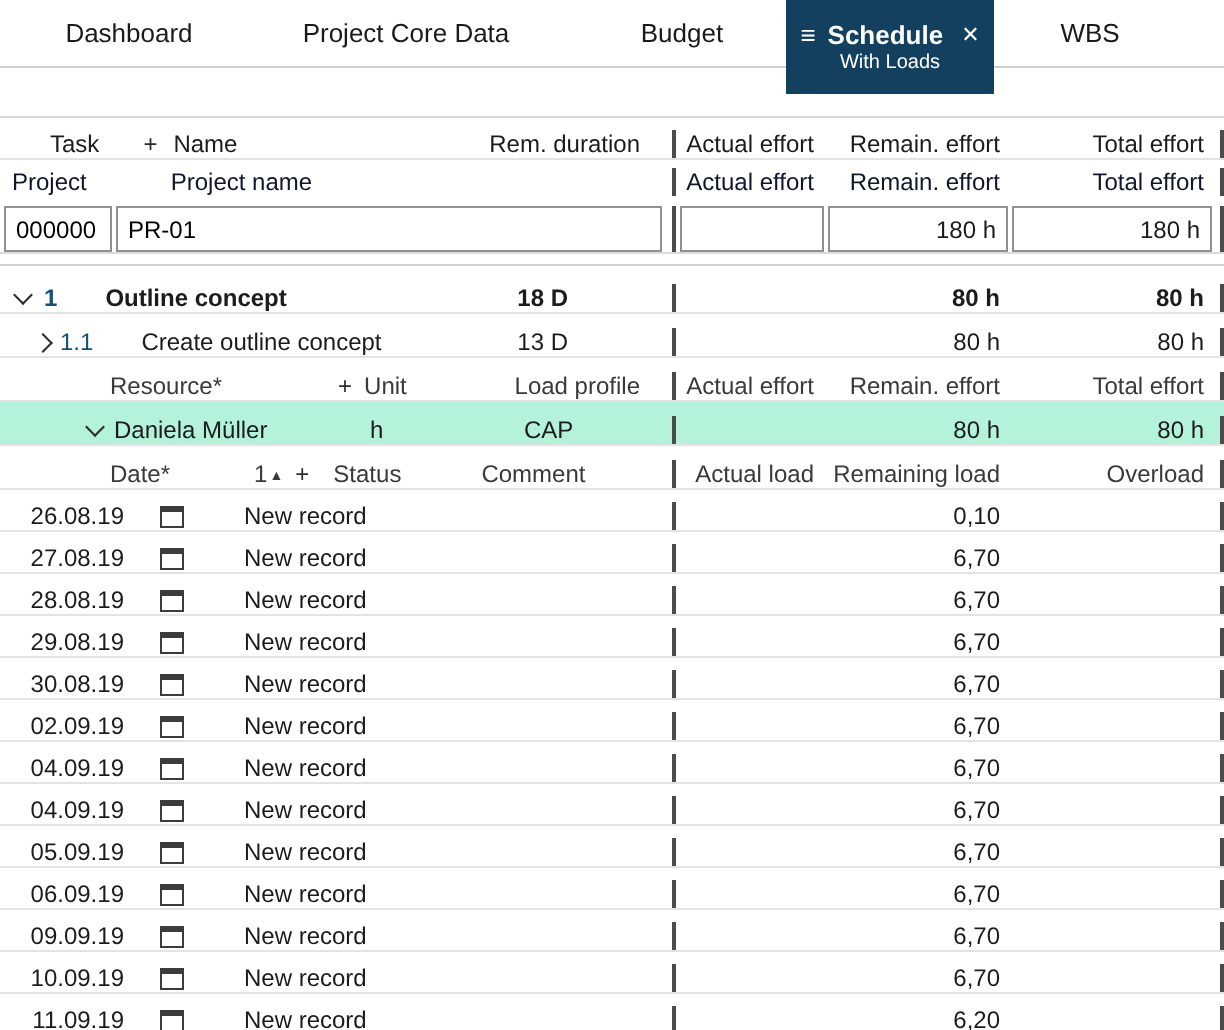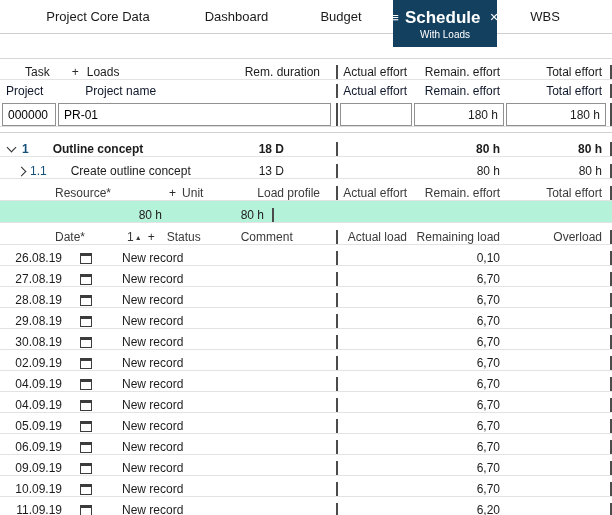--- a/index.html
+++ b/index.html
@@ -7,21 +7,21 @@
   body { font-family:"Liberation Sans", sans-serif; width:612px; height:515px; overflow:hidden; }
   #app { width:612px; height:515px; font-size:12px; color:#1c1c1c; background:#fff; position:relative; }
 
   
   .tabbar { display:flex; align-items:flex-start; height:34px; border-bottom:1px solid #cfcfcf; padding-left:12px; background:#fff; }
   .tab { height:33px; display:flex; align-items:center; justify-content:center; font-size:13px; cursor:pointer; color:#1a1a1a; }
   .tab.t1 { width:105px; } .tab.t2 { width:172px; } .tab.t3 { width:104px; } .tab.t5 { width:96px; }
   .tab.active { width:104px; height:47px; background:#14405f; color:#fff; flex-direction:column; justify-content:center; position:relative; z-index:3; }
   .trow { display:flex; align-items:center; gap:6px; }
   .burger { font-size:13px; line-height:1; }
-  .tlabel { font-weight:bold; font-size:17px; }
+  .tlabel { font-weight:bold; font-size:13px; }
   .close { font-size:11px; margin-left:3px; cursor:pointer; }
   .tsub { font-size:10px; margin-top:1px; }
 
   
   .table { margin-top:24px; border-top:1px solid #d8d8d8; }
   .row { display:flex; align-items:flex-end; border-bottom:1px solid #e3e3e3; background:#fff; }
   .left  { width:338px; display:flex; align-items:center; border-right:2px solid #4b4b4b; }
   .right { width:274px; display:flex; align-items:center; border-right:2px solid #4b4b4b; }
   .sp { flex:1; }
   .rc { text-align:right; padding-right:8px; }
@@ -70,25 +70,25 @@
   .sort-asc { font-size:7px; margin-left:1px; position:relative; top:-1px; }
   .date-cell { width:50px; text-align:right; }
   .status-cell { width:70px; }
 </style>
 </head>
 <body>
 
 <div id="app">
 
   <header class="tabbar">
+    <div class="tab t1">
+        <span>Dashboard</span>
+      </div>
     <div class="tab t2">
         <span>Project Core Data</span>
-      </div>
-    <div class="tab t1">
-        <span>Dashboard</span>
       </div>
     <div class="tab t3">
         <span>Budget</span>
       </div>
     <div class="tab active">
       <div class="trow">
         <span class="burger">≡</span>
         <span class="tlabel">Schedule</span>
         <span class="close">✕</span>
       </div>
@@ -98,21 +98,21 @@
         <span>WBS</span>
       </div>
   </header>
 
   <div class="table">
 
     <div class="row h-hdr">
       <div class="left">
         <span class="ml25">Task</span>
         <span class="plus ml22">+</span>
-        <span class="ml8">Loads</span>
+        <span class="ml8">Name</span>
         <span class="sp"></span>
         <span class="pr16">Rem. duration</span>
       </div>
       <div class="right">
         <span class="rc c1">Actual effort</span>
         <span class="rc c2">Remain. effort</span>
         <span class="rc c3">Total effort</span>
       </div>
     </div>
 
@@ -185,20 +185,27 @@
         <span class="pr16">Load profile</span>
       </div>
       <div class="right">
         <span class="rc c1">Actual effort</span>
         <span class="rc c2">Remain. effort</span>
         <span class="rc c3">Total effort</span>
       </div>
     </div>
 
     <div class="row h-22 green">
+      <div class="left">
+        <span class="chev down ml44"></span>
+        <span class="res-name ml6">Daniela Müller</span>
+        <span class="res-unit">h</span>
+        <span>CAP</span>
+        <span class="sp"></span>
+      </div>
       <div class="right">
         <span class="rc c1"></span>
         <span class="rc c2">80 h</span>
         <span class="rc c3">80 h</span>
       </div>
     </div>
 
     <div class="row h-22 subhdr">
       <div class="left">
         <span class="ml55">Date*</span>

